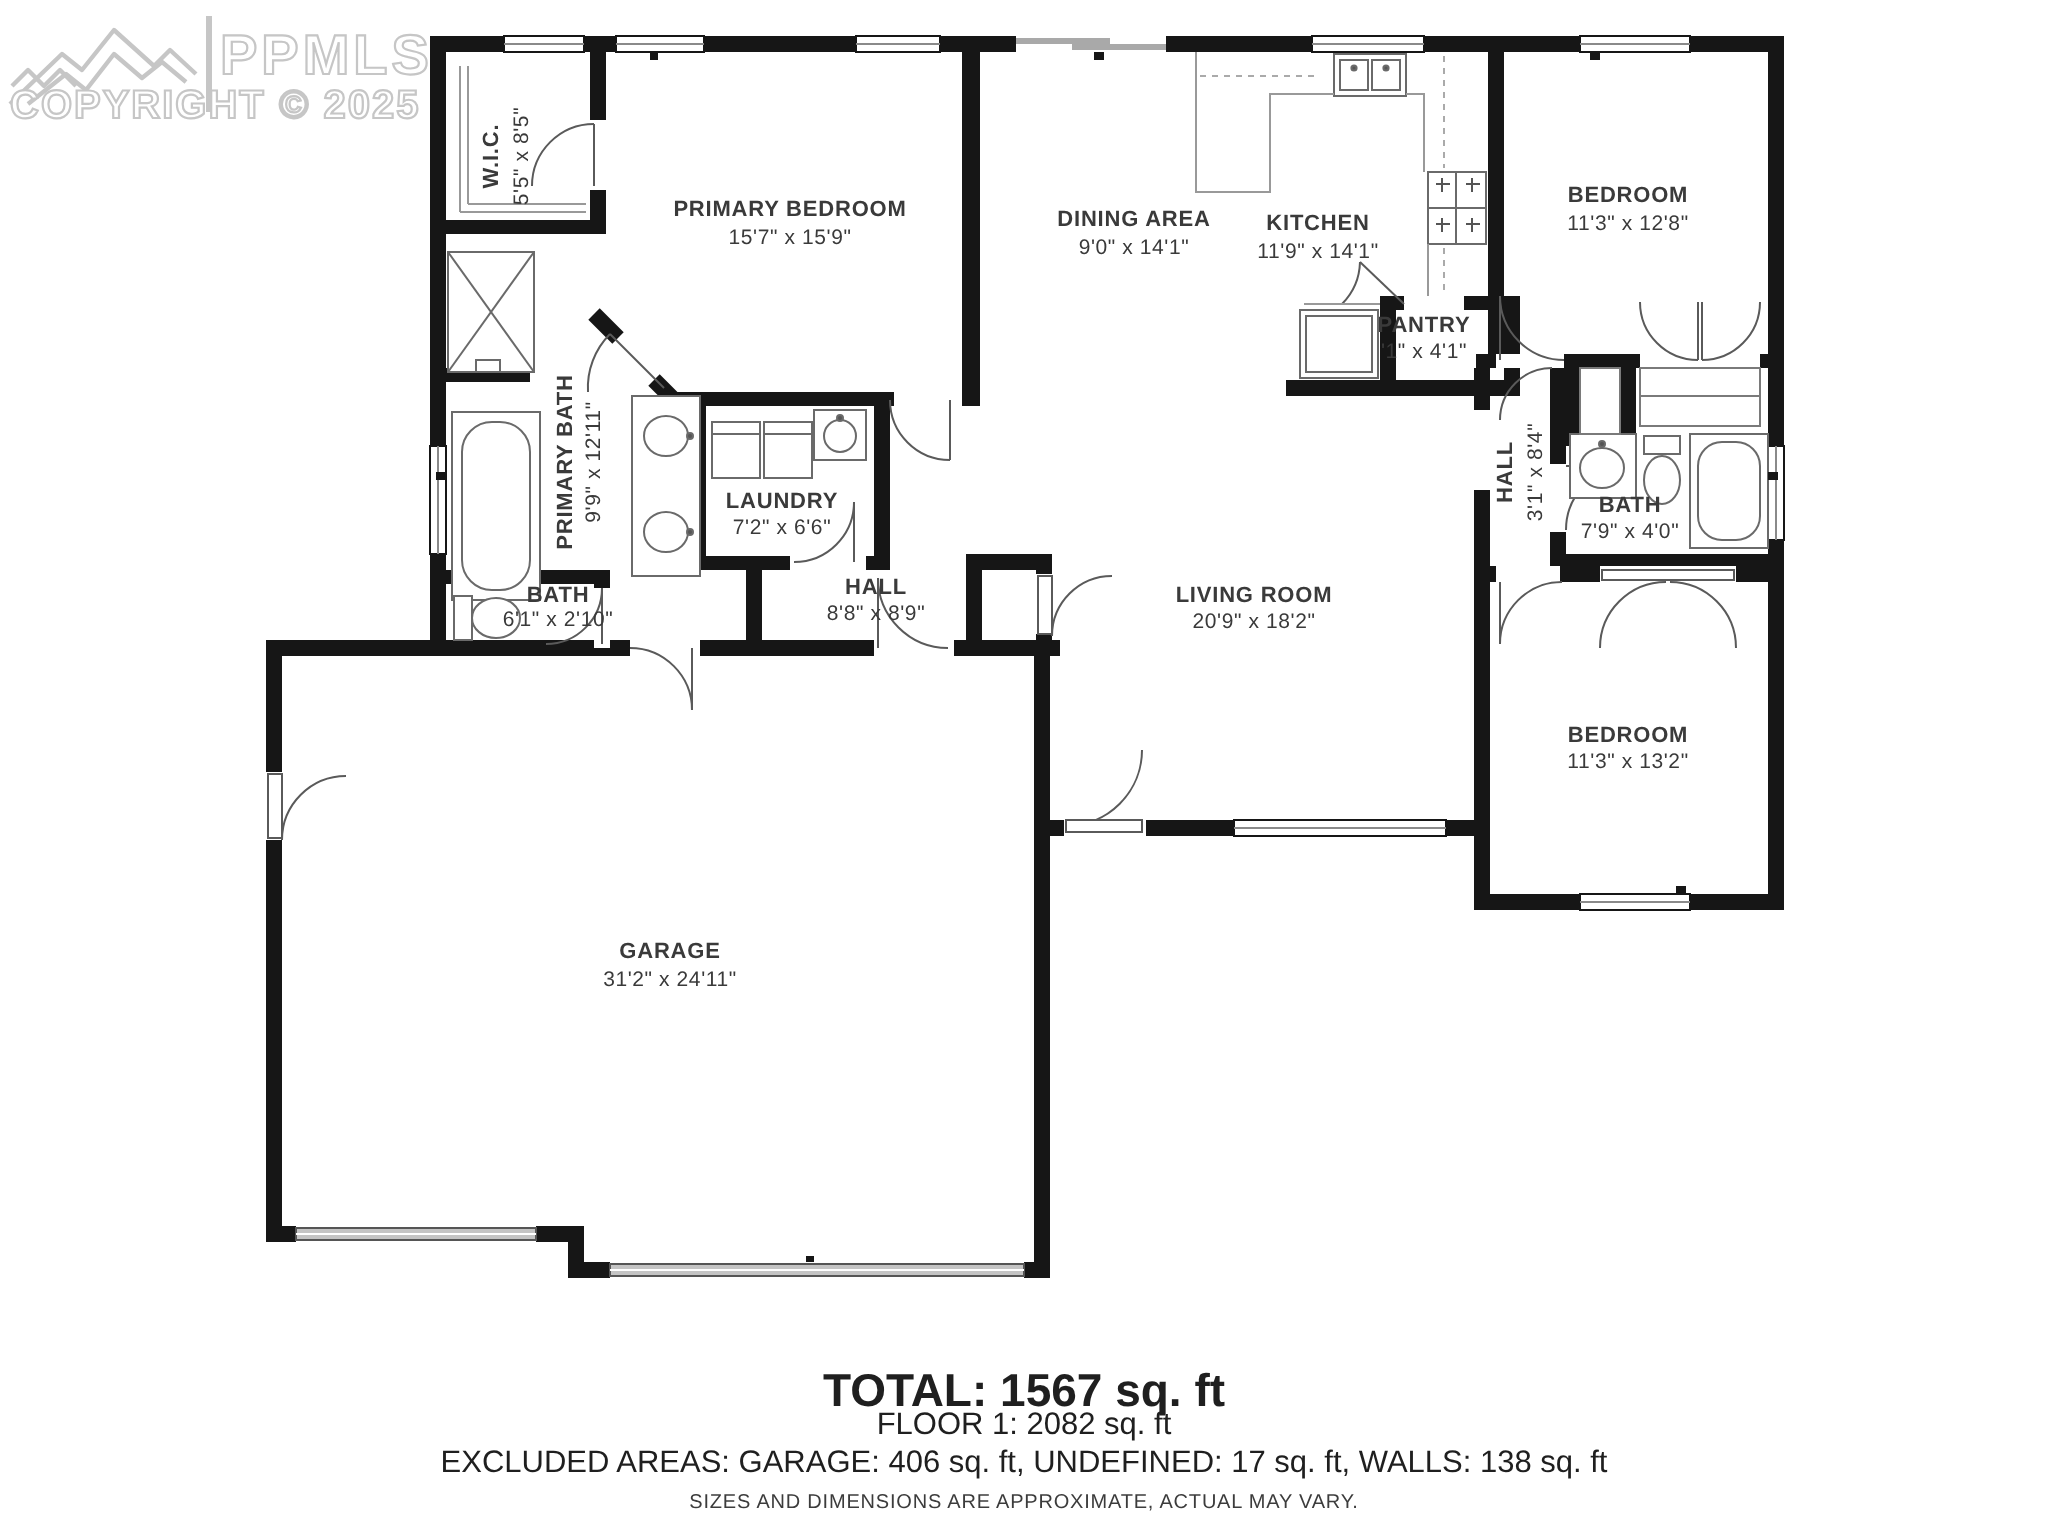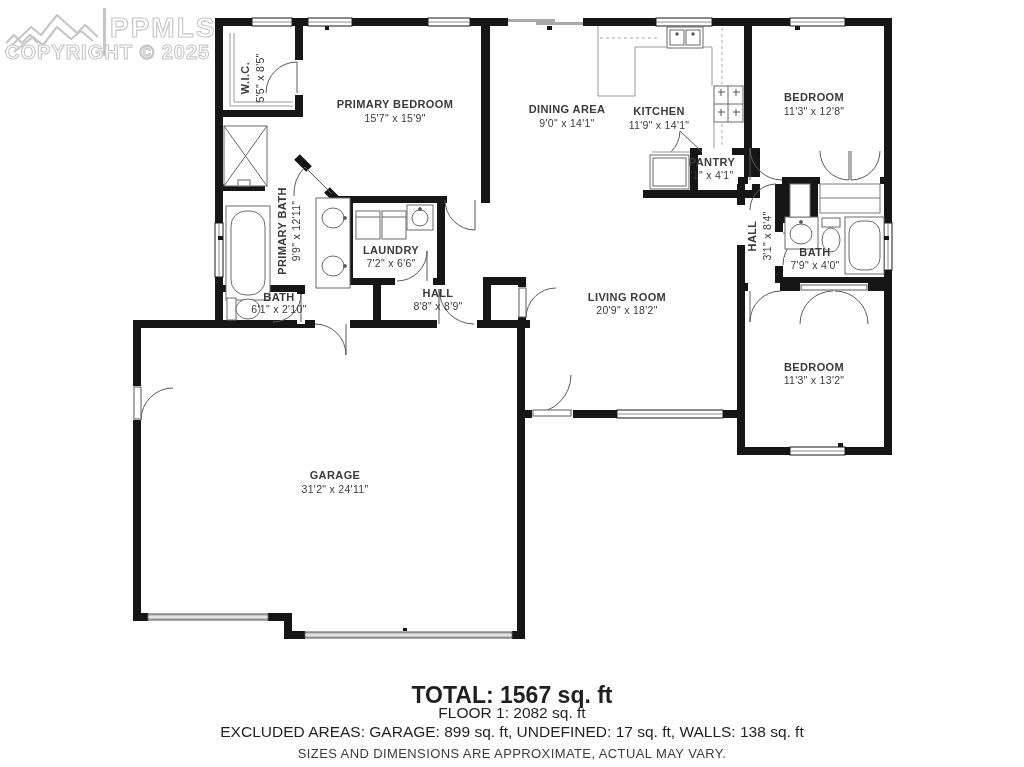--- a/index.html
+++ b/index.html
@@ -5,21 +5,21 @@
   html,body{margin:0;padding:0;background:#ffffff;}
   body{width:1024px;height:767px;position:relative;font-family:"Liberation Sans",sans-serif;overflow:hidden;}
   #plan{position:absolute;left:0;top:0;}
   .room-name{font-size:11px;font-weight:bold;fill:#3a3a3a;letter-spacing:.4px;}
   .room-dims{font-size:10.5px;fill:#3a3a3a;letter-spacing:.3px;}
   .wm-text{fill:#ffffff;stroke:#c6c6c6;stroke-width:1.1px;font-weight:bold;}
   .footer-line{position:absolute;left:0;width:1024px;text-align:center;color:#1f1f1f;}
   .f1{top:682px;font-size:23px;font-weight:bold;}
   .f2{top:704px;font-size:15.5px;}
   .f3{top:723px;font-size:15.5px;}
-  .f4{top:746px;font-size:13px;color:#3c3c3c;letter-spacing:.4px;}
+  .f4{top:746px;font-size:10px;color:#3c3c3c;letter-spacing:.4px;}
 </style>
 </head>
 <body>
 
 <svg id="plan" width="1024" height="767" viewBox="0 0 1024 767">
 
   <g>
     <g fill="none" stroke="#c6c6c6" stroke-width="2.2" stroke-linejoin="round">
       <path d="M5 52 L31 27 L41 35 L57 15 L77 33 L85 25 L98 37"></path>
       <path d="M14 52 L33 37 L43 45 L57 27 L71 39 L81 31 L93 41"></path>
@@ -371,14 +371,14 @@
     <text class="room-name" x="814" y="371">BEDROOM</text>
     <text class="room-dims" x="814" y="384">11'3" x 13'2"</text>
 
     <text class="room-name" x="335" y="479">GARAGE</text>
     <text class="room-dims" x="335" y="493">31'2" x 24'11"</text>
   </g>
 </svg>
 
 <div class="footer-line f1">TOTAL: 1567 sq. ft</div>
 <div class="footer-line f2">FLOOR 1: 2082 sq. ft</div>
-<div class="footer-line f3">EXCLUDED AREAS: GARAGE: 899 sq. ft, UNDEFINED: 17 sq. ft, WALLS: 138 sq. ft</div>
+<div class="footer-line f3">EXCLUDED AREAS: GARAGE: 406 sq. ft, UNDEFINED: 17 sq. ft, WALLS: 138 sq. ft</div>
 <div class="footer-line f4">SIZES AND DIMENSIONS ARE APPROXIMATE, ACTUAL MAY VARY.</div>
 
 </body></html>

